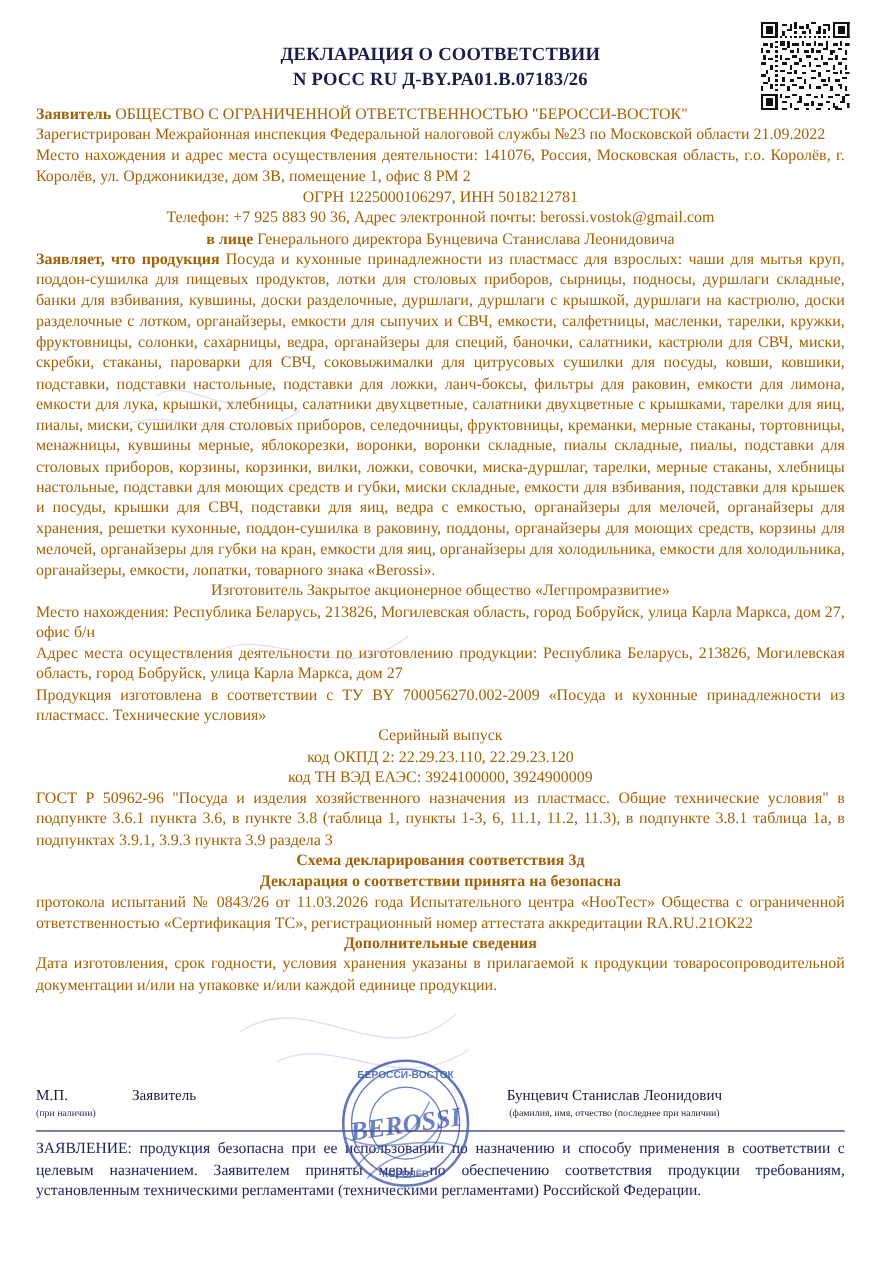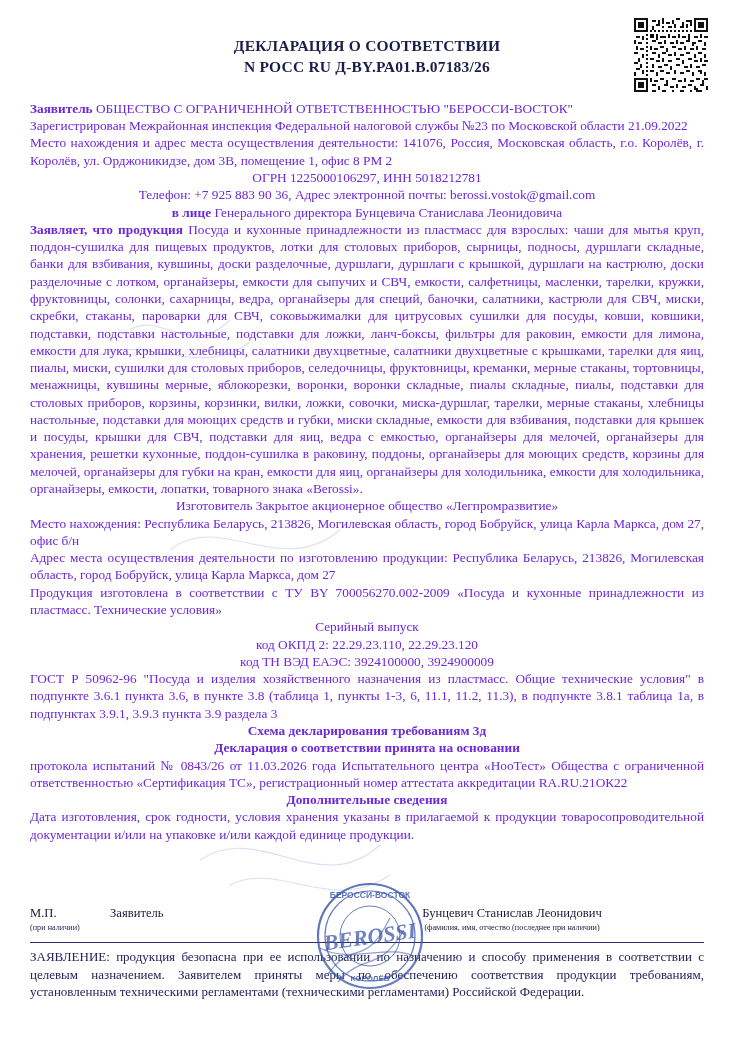--- a/index.html
+++ b/index.html
@@ -40,25 +40,25 @@
   }
   .title-line {
     font-weight: bold;
     font-size: 15.5px;
     letter-spacing: 0.2px;
     line-height: 1.35;
     color: #1d1d4d;
   }
 
   .body-text {
-    margin-top: 22px;
+    margin-top: 8px;
     font-size: 13.3px;
     line-height: 1.30;
     text-align: left;
-    color: #6d28d9;
+    color: #a16207;
   }
   .para {
     margin: 0 0 0 0;
     text-align: justify;
   }
   .para.nojust { text-align: center; }
   b, .b { font-weight: bold; }
 
   .sig-area {
     position: absolute;
@@ -112,21 +112,21 @@
     margin-top: 5px;
     font-size: 13px;
     line-height: 1.35;
     text-align: justify;
     color: #23235c;
   }
 
   
   .stamp {
     position: absolute;
-    left: 184px;
+    left: 152px;
     top: -26px;
     width: 152px;
     height: 118px;
     pointer-events: none;
   }
   
   .scribble {
     position: absolute;
     pointer-events: none;
   }
@@ -357,26 +357,26 @@
     <p class="para nojust">Серийный выпуск</p>
 
     <p class="para nojust">код ОКПД 2: 22.29.23.110, 22.29.23.120</p>
 
     <p class="para nojust">код ТН ВЭД ЕАЭС: 3924100000, 3924900009</p>
 
 
     <p class="para">ГОСТ Р 50962-96 "Посуда и изделия хозяйственного назначения из пластмасс. Общие технические условия" в подпункте 3.6.1 пункта 3.6, в пункте 3.8 (таблица 1, пункты 1-3, 6, 11.1, 11.2, 11.3), в подпункте 3.8.1 таблица 1а, в подпунктах 3.9.1, 3.9.3 пункта 3.9 раздела 3</p>
 
     <p class="para nojust">
-      <b>Схема декларирования требованиям</b>
+      <b>Схема декларирования соответствия</b>
       <b>3д</b>
     </p>
 
     <p class="para nojust">
-      <b>Декларация о соответствии принята на основании</b>
+      <b>Декларация о соответствии принята на безопасна</b>
     </p>
 
     <p class="para">протокола испытаний № 0843/26 от 11.03.2026 года Испытательного центра «НооТест» Общества с ограниченной ответственностью «Сертификация ТС», регистрационный номер аттестата аккредитации RA.RU.21ОК22</p>
 
     <p class="para nojust">
       <b>Дополнительные сведения</b>
     </p>
 
     <p class="para">Дата изготовления, срок годности, условия хранения указаны в прилагаемой к продукции товаросопроводительной документации и/или на упаковке и/или каждой единице продукции.</p>
   </div>

